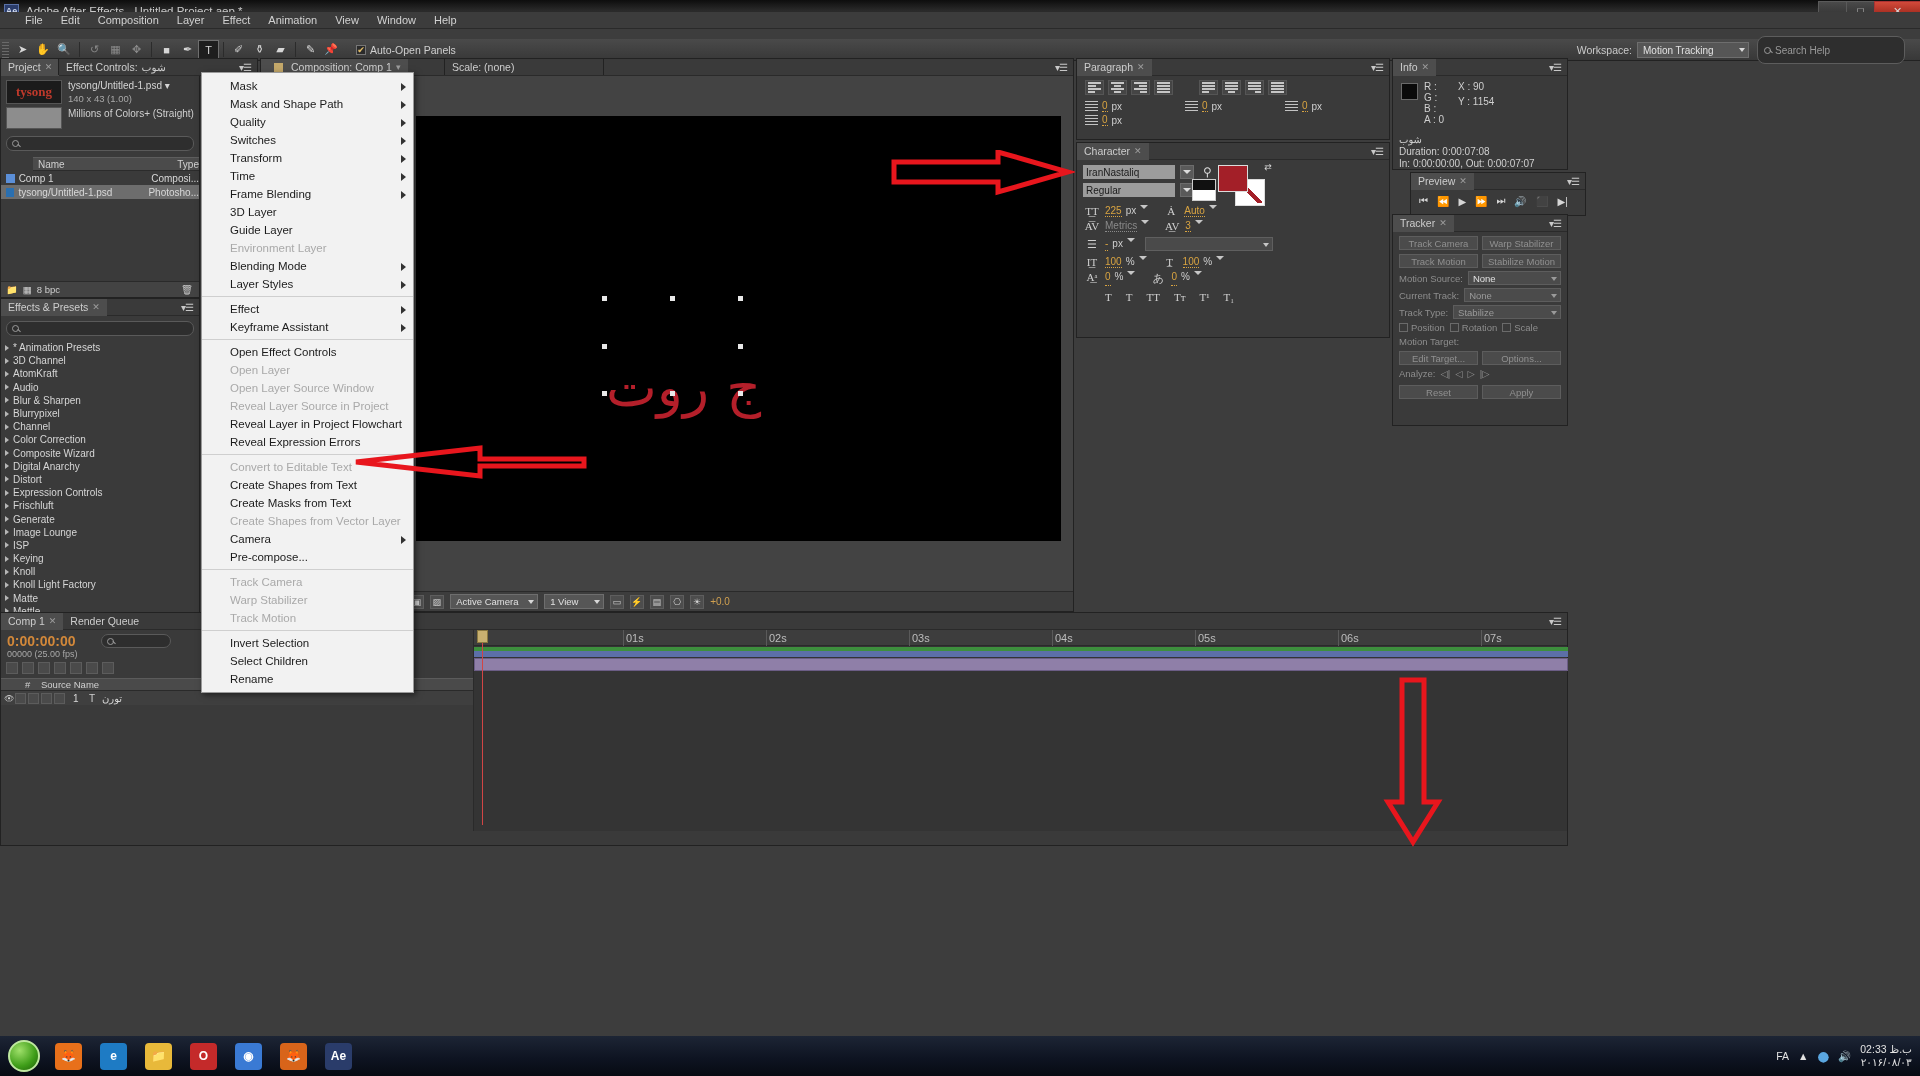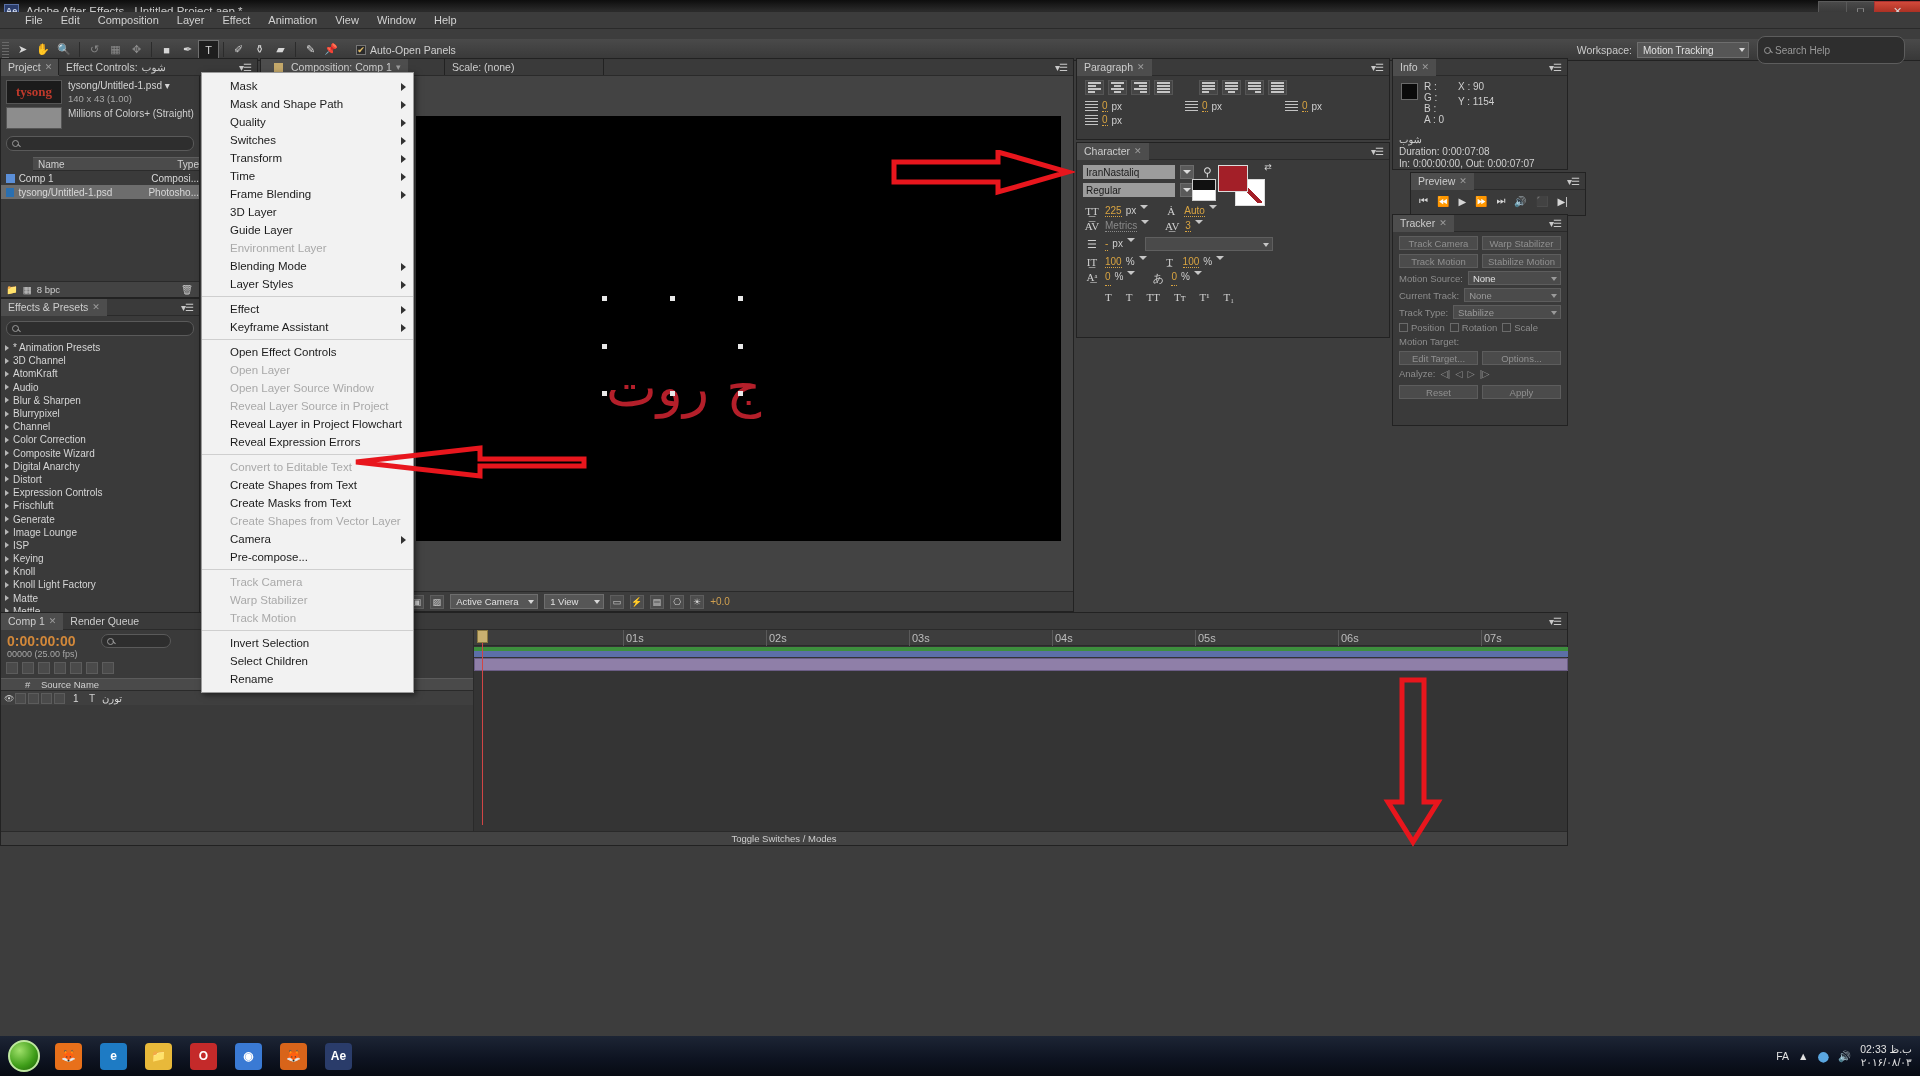--- a/index.html
+++ b/index.html
@@ -943,23 +943,20 @@
         <div class="rtick" style="left: 867px;">06s</div>
         <div class="rmark" style="left: 1007px;"></div>
         <div class="rtick" style="left: 1010px;">07s</div>
       </div>
     <div class="greenbar" style="width:1094px"></div>
     <div class="bluebar" style="width:1094px"></div>
     <div class="layerbar" style="left:0;top:28px;width:1094px"></div>
     <div class="playhead" style="left:8px;top:0;height:195px"></div>
     <div class="ph-head" style="left:3px"></div>
   </div>
-  <div class="tl-bottom">
-    <span>Toggle Switches / Modes</span>
-  </div>
 </div>
 
 <div id="ctxmenu">
     <div class="cmi">
       <span>Mask</span>
       <span class="sub"></span>
     </div>
     <div class="cmi">
       <span>Mask and Shape Path</span>
       <span class="sub"></span>

